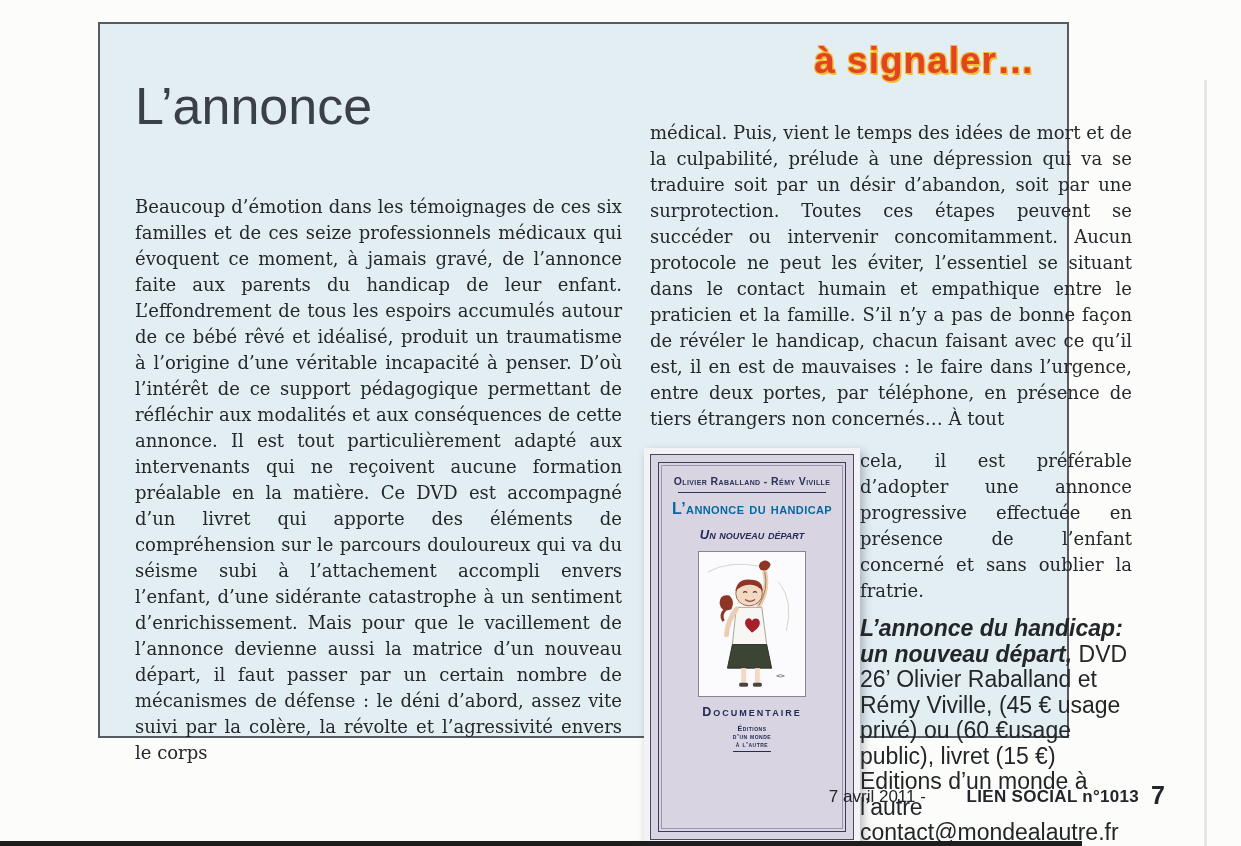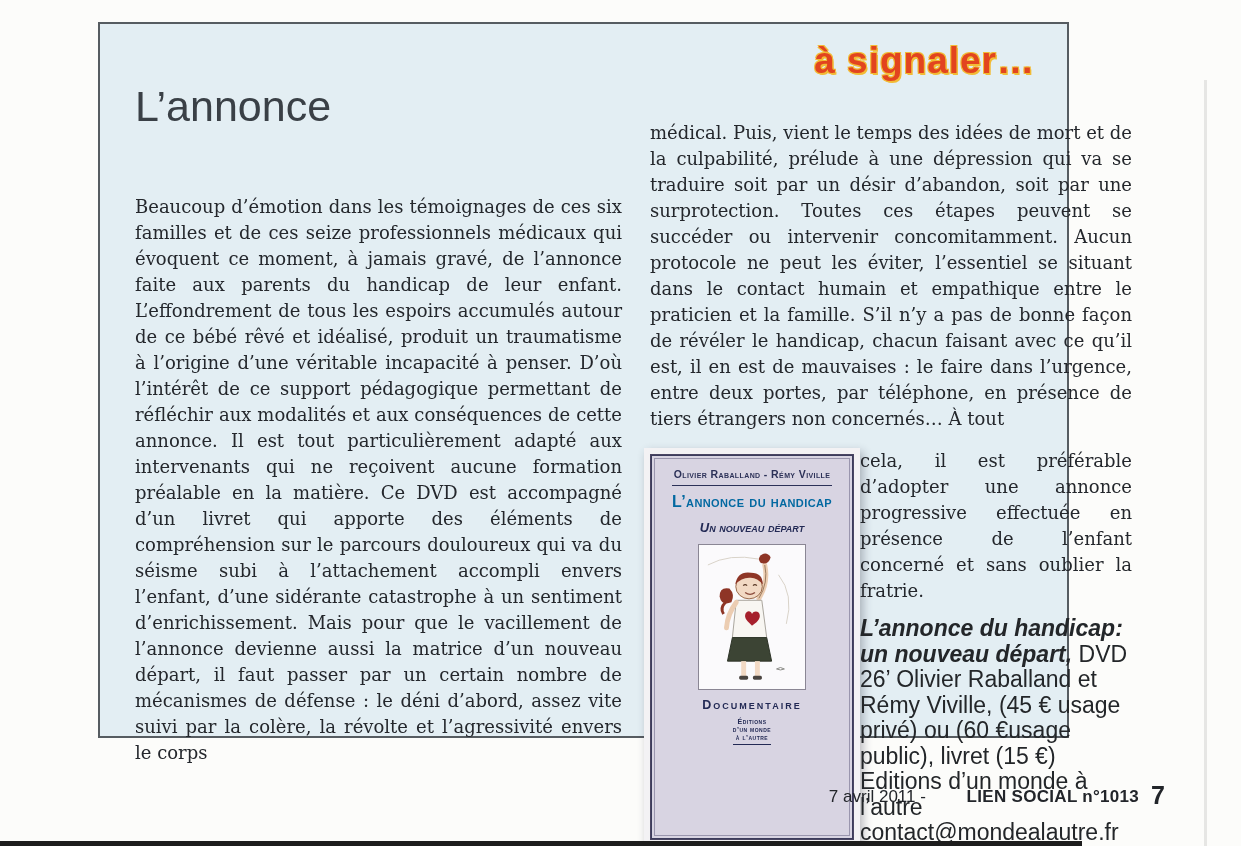--- a/index.html
+++ b/index.html
@@ -17,21 +17,21 @@
   .signaler{
     position:absolute;top:16px;right:32px;
     font-family:"Liberation Sans", sans-serif;
     font-weight:700;font-size:37px;letter-spacing:1px;
     color:#e2441f;
     text-shadow:1.5px 1.5px 0 #f2bb35,-1px -1px 0 #f2bb35,1px -1px 0 #f2bb35,-1px 1px 0 #f2bb35;
   }
   .article-title{
     position:absolute;left:35px;top:58px;
     font-family:"Liberation Sans", sans-serif;
-    font-size:43px;line-height:48px;color:#3a4046;font-weight:400;
+    font-size:52px;line-height:48px;color:#3a4046;font-weight:400;
   }
   .col-left{
     position:absolute;left:35px;top:170px;width:487px;
   }
   .col-right{
     position:absolute;left:550px;top:96px;width:482px;
   }
   .body-text{
     margin:0;
     font-family:"DejaVu Serif", serif;
@@ -39,21 +39,21 @@
     text-align:justify;color:#24272c;
   }
   .media-row{display:flex;margin-top:16px;}
   .cover-outer{
     flex:none;box-sizing:border-box;width:216px;margin-left:-6px;
     background:#f3f2f4;padding:6px;
     box-shadow:3px 4px 9px rgba(40,40,60,0.32);
   }
   .cover{
     box-sizing:border-box;height:100%;
-    background:#d8d4e2;border:1px solid #4a4663;
+    background:#d8d4e2;border:1px solid #4a4663;padding:7px;
   }
   .cover-frame{
     box-sizing:border-box;height:100%;
     border:1px solid #3c3c5c;padding:2px;
   }
   .cover-frame-inner{
     box-sizing:border-box;height:100%;
     border:1px solid #9a96ae;
     text-align:center;color:#262c55;
     display:flex;flex-direction:column;align-items:center;

